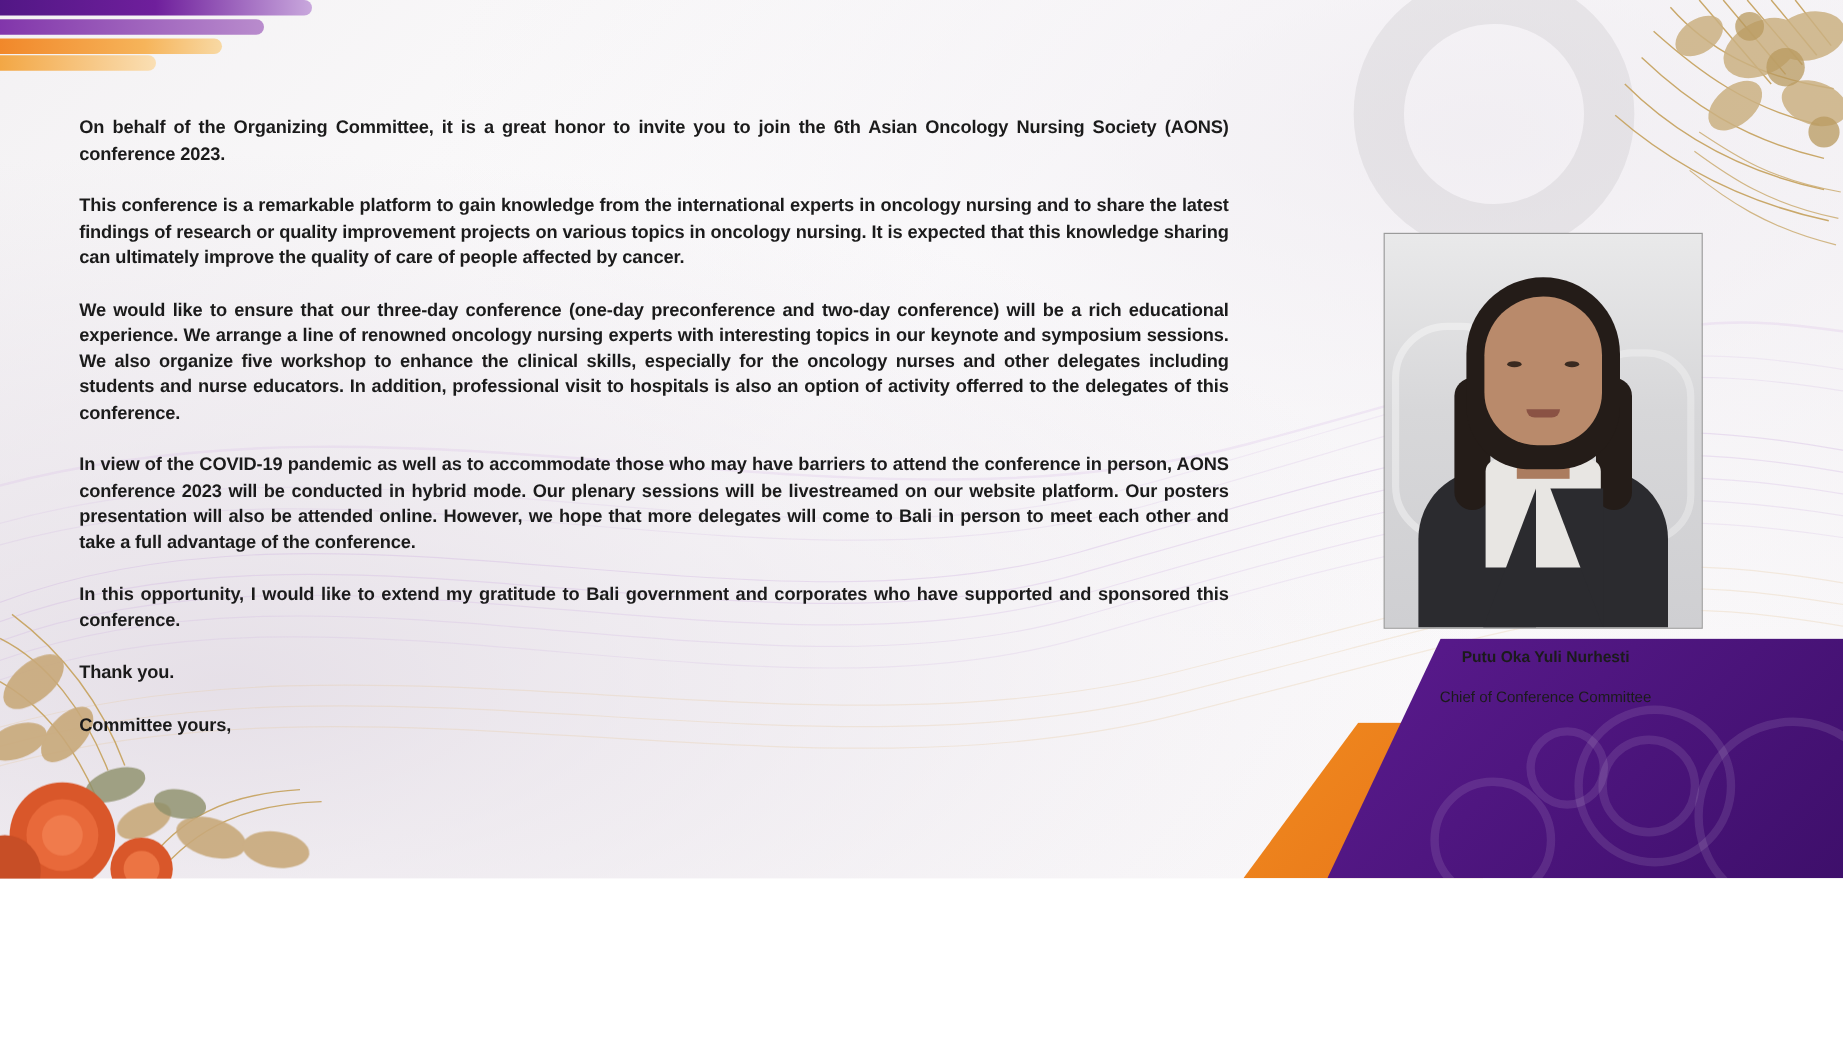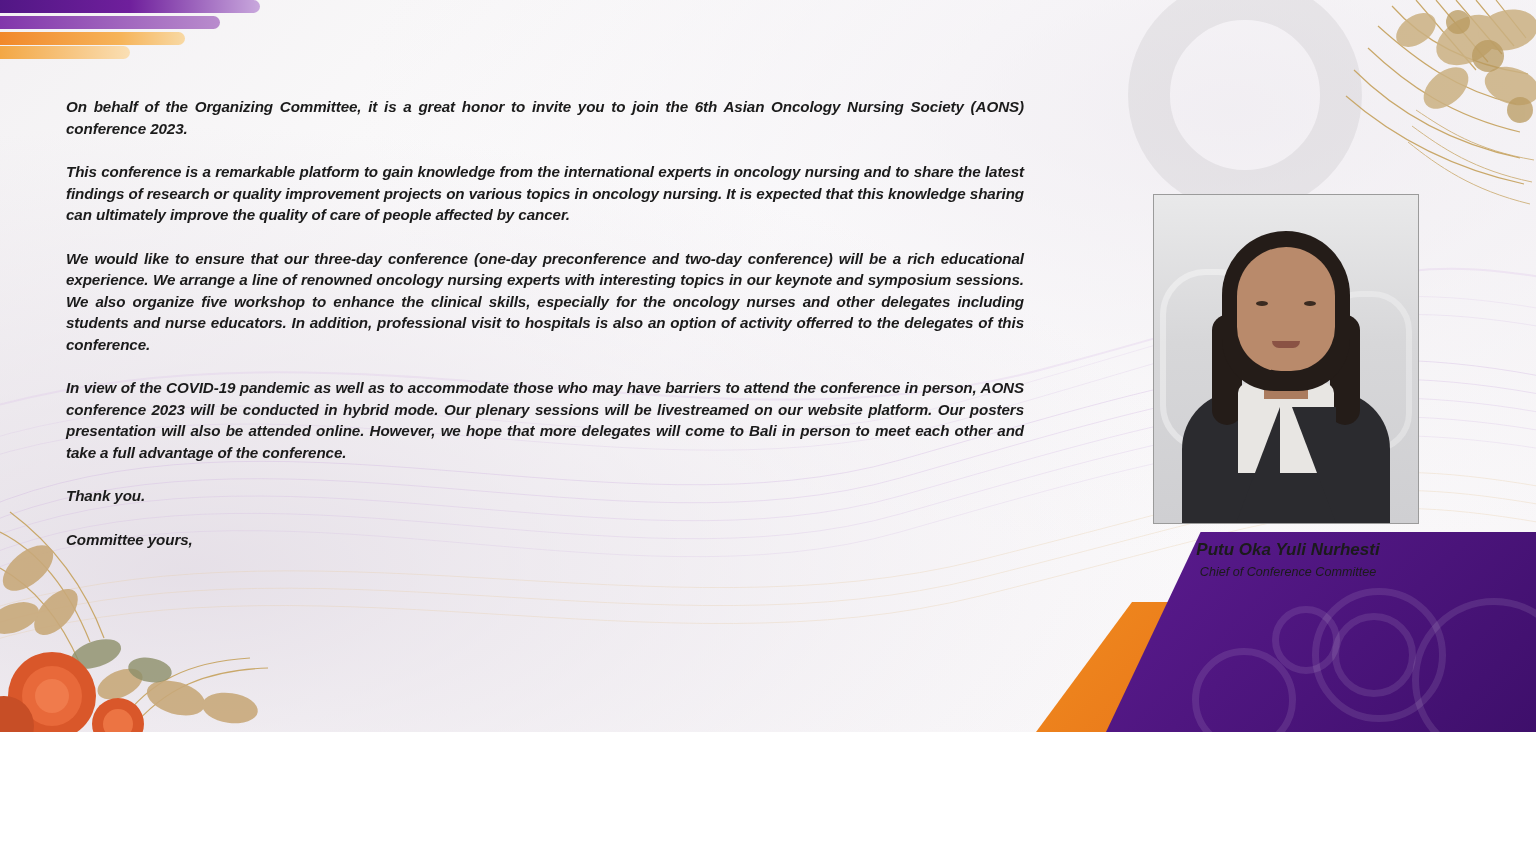--- a/index.html
+++ b/index.html
@@ -18,21 +18,20 @@
   .page {
     position: absolute;
     inset: 0;
     width: 1536px;
     height: 732px;
     background:
       radial-gradient(ellipse at 12% 78%, rgba(226,219,228,0.85) 0%, rgba(255,255,255,0) 55%),
       radial-gradient(ellipse at 80% 15%, rgba(236,232,238,0.7) 0%, rgba(255,255,255,0) 50%),
       linear-gradient(135deg, #f3f1f3 0%, #ffffff 45%, #f7f5f7 100%);
     overflow: hidden;
-    font-style: italic;
   }
 
   
   .ghost-ring {
     position: absolute;
     border-radius: 50%;
     border: 42px solid rgba(0,0,0,0.055);
     pointer-events: none;
   }
   .ghost-ring.top {
@@ -259,26 +258,26 @@
     top: 120px;
     width: 30px; height: 110px;
     background: #241c18;
     border-radius: 18px;
   }
   .pf-hair-side.l { left: 50%; margin-left: -74px; }
   .pf-hair-side.r { left: 50%; margin-left: 44px; }
 
   .portrait-name {
     margin-top: 16px;
-    font-size: 17px;
+    font-size: 13px;
     font-weight: bold;
     color: #1b1b1b;
   }
   .portrait-role {
-    margin-top: 5px;
+    margin-top: 19px;
     font-size: 12.6px;
     color: #1b1b1b;
   }
 </style>
 </head>
 <body>
 
 <div class="page">
 
   <div class="ghost-ring top"></div>
@@ -383,20 +382,21 @@
     <div class="motif m3"></div>
     <div class="motif m4"></div>
     <div class="motif m5"></div>
   </div>
 
   <div class="letter">
     <p>On behalf of the Organizing Committee, it is a great honor to invite you to join the 6th Asian Oncology Nursing Society (AONS) conference 2023.</p>
     <p>This conference is a remarkable platform to gain knowledge from the international experts in oncology nursing and to share the latest findings of research or quality improvement projects on various topics in oncology nursing. It is expected that this knowledge sharing can ultimately improve the quality of care of people affected by cancer.</p>
     <p>We would like to ensure that our three-day conference (one-day preconference and two-day conference) will be a rich educational experience. We arrange a line of renowned oncology nursing experts with interesting topics in our keynote and symposium sessions. We also organize five workshop to enhance the clinical skills, especially for the oncology nurses and other delegates including students and nurse educators. In addition, professional visit to hospitals is also an option of activity offerred to the delegates of this conference.</p>
     <p>In view of the COVID-19 pandemic as well as to accommodate those who may have barriers to attend the conference in person, AONS conference 2023 will be conducted in hybrid mode. Our plenary sessions will be livestreamed on our website platform. Our posters presentation will also be attended online. However, we hope that more delegates will come to Bali in person to meet each other and take a full advantage of the conference.</p>
+    <p>In this opportunity, I would like to extend my gratitude to Bali government and corporates who have supported and sponsored this conference.</p>
     <p class="last-left">Thank you.</p>
     <p class="last-left">Committee yours,</p>
   </div>
 
   <div class="portrait-block">
     <div class="portrait-frame">
       <div class="pf-bg-motif"></div>
       <div class="pf-bg-motif2"></div>
       <div class="pf-suit"></div>
       <div class="pf-hair-side l"></div>

